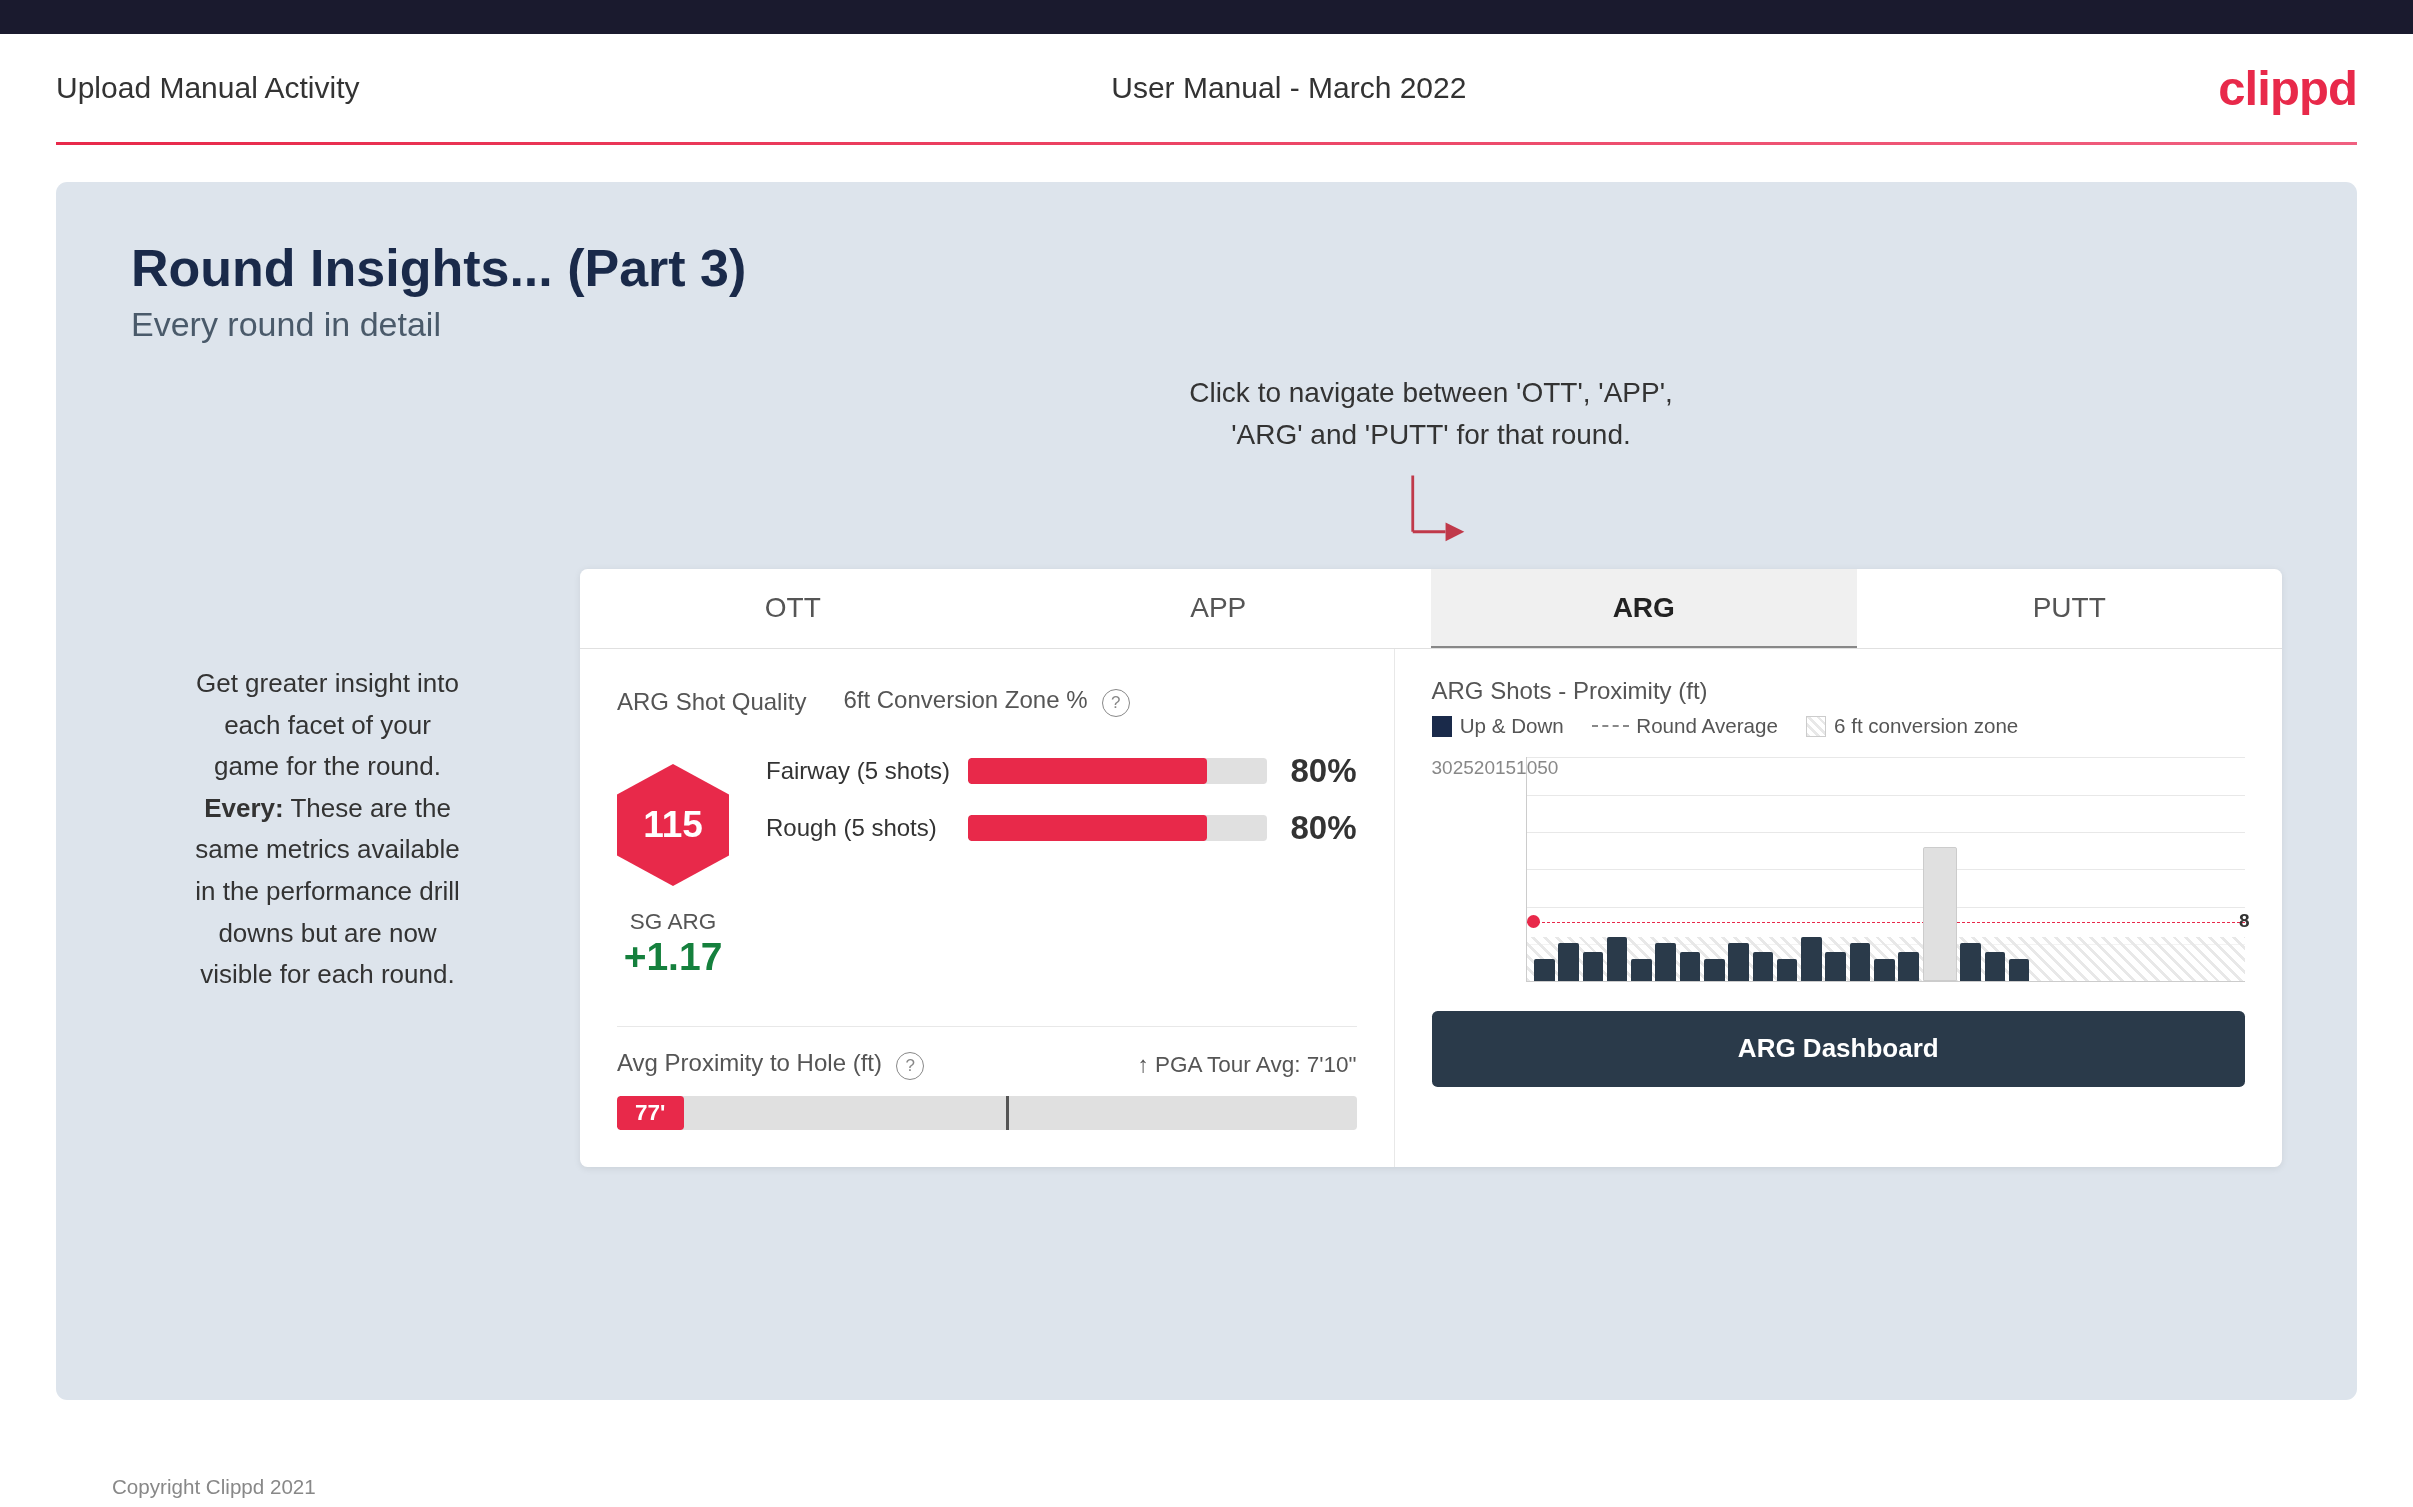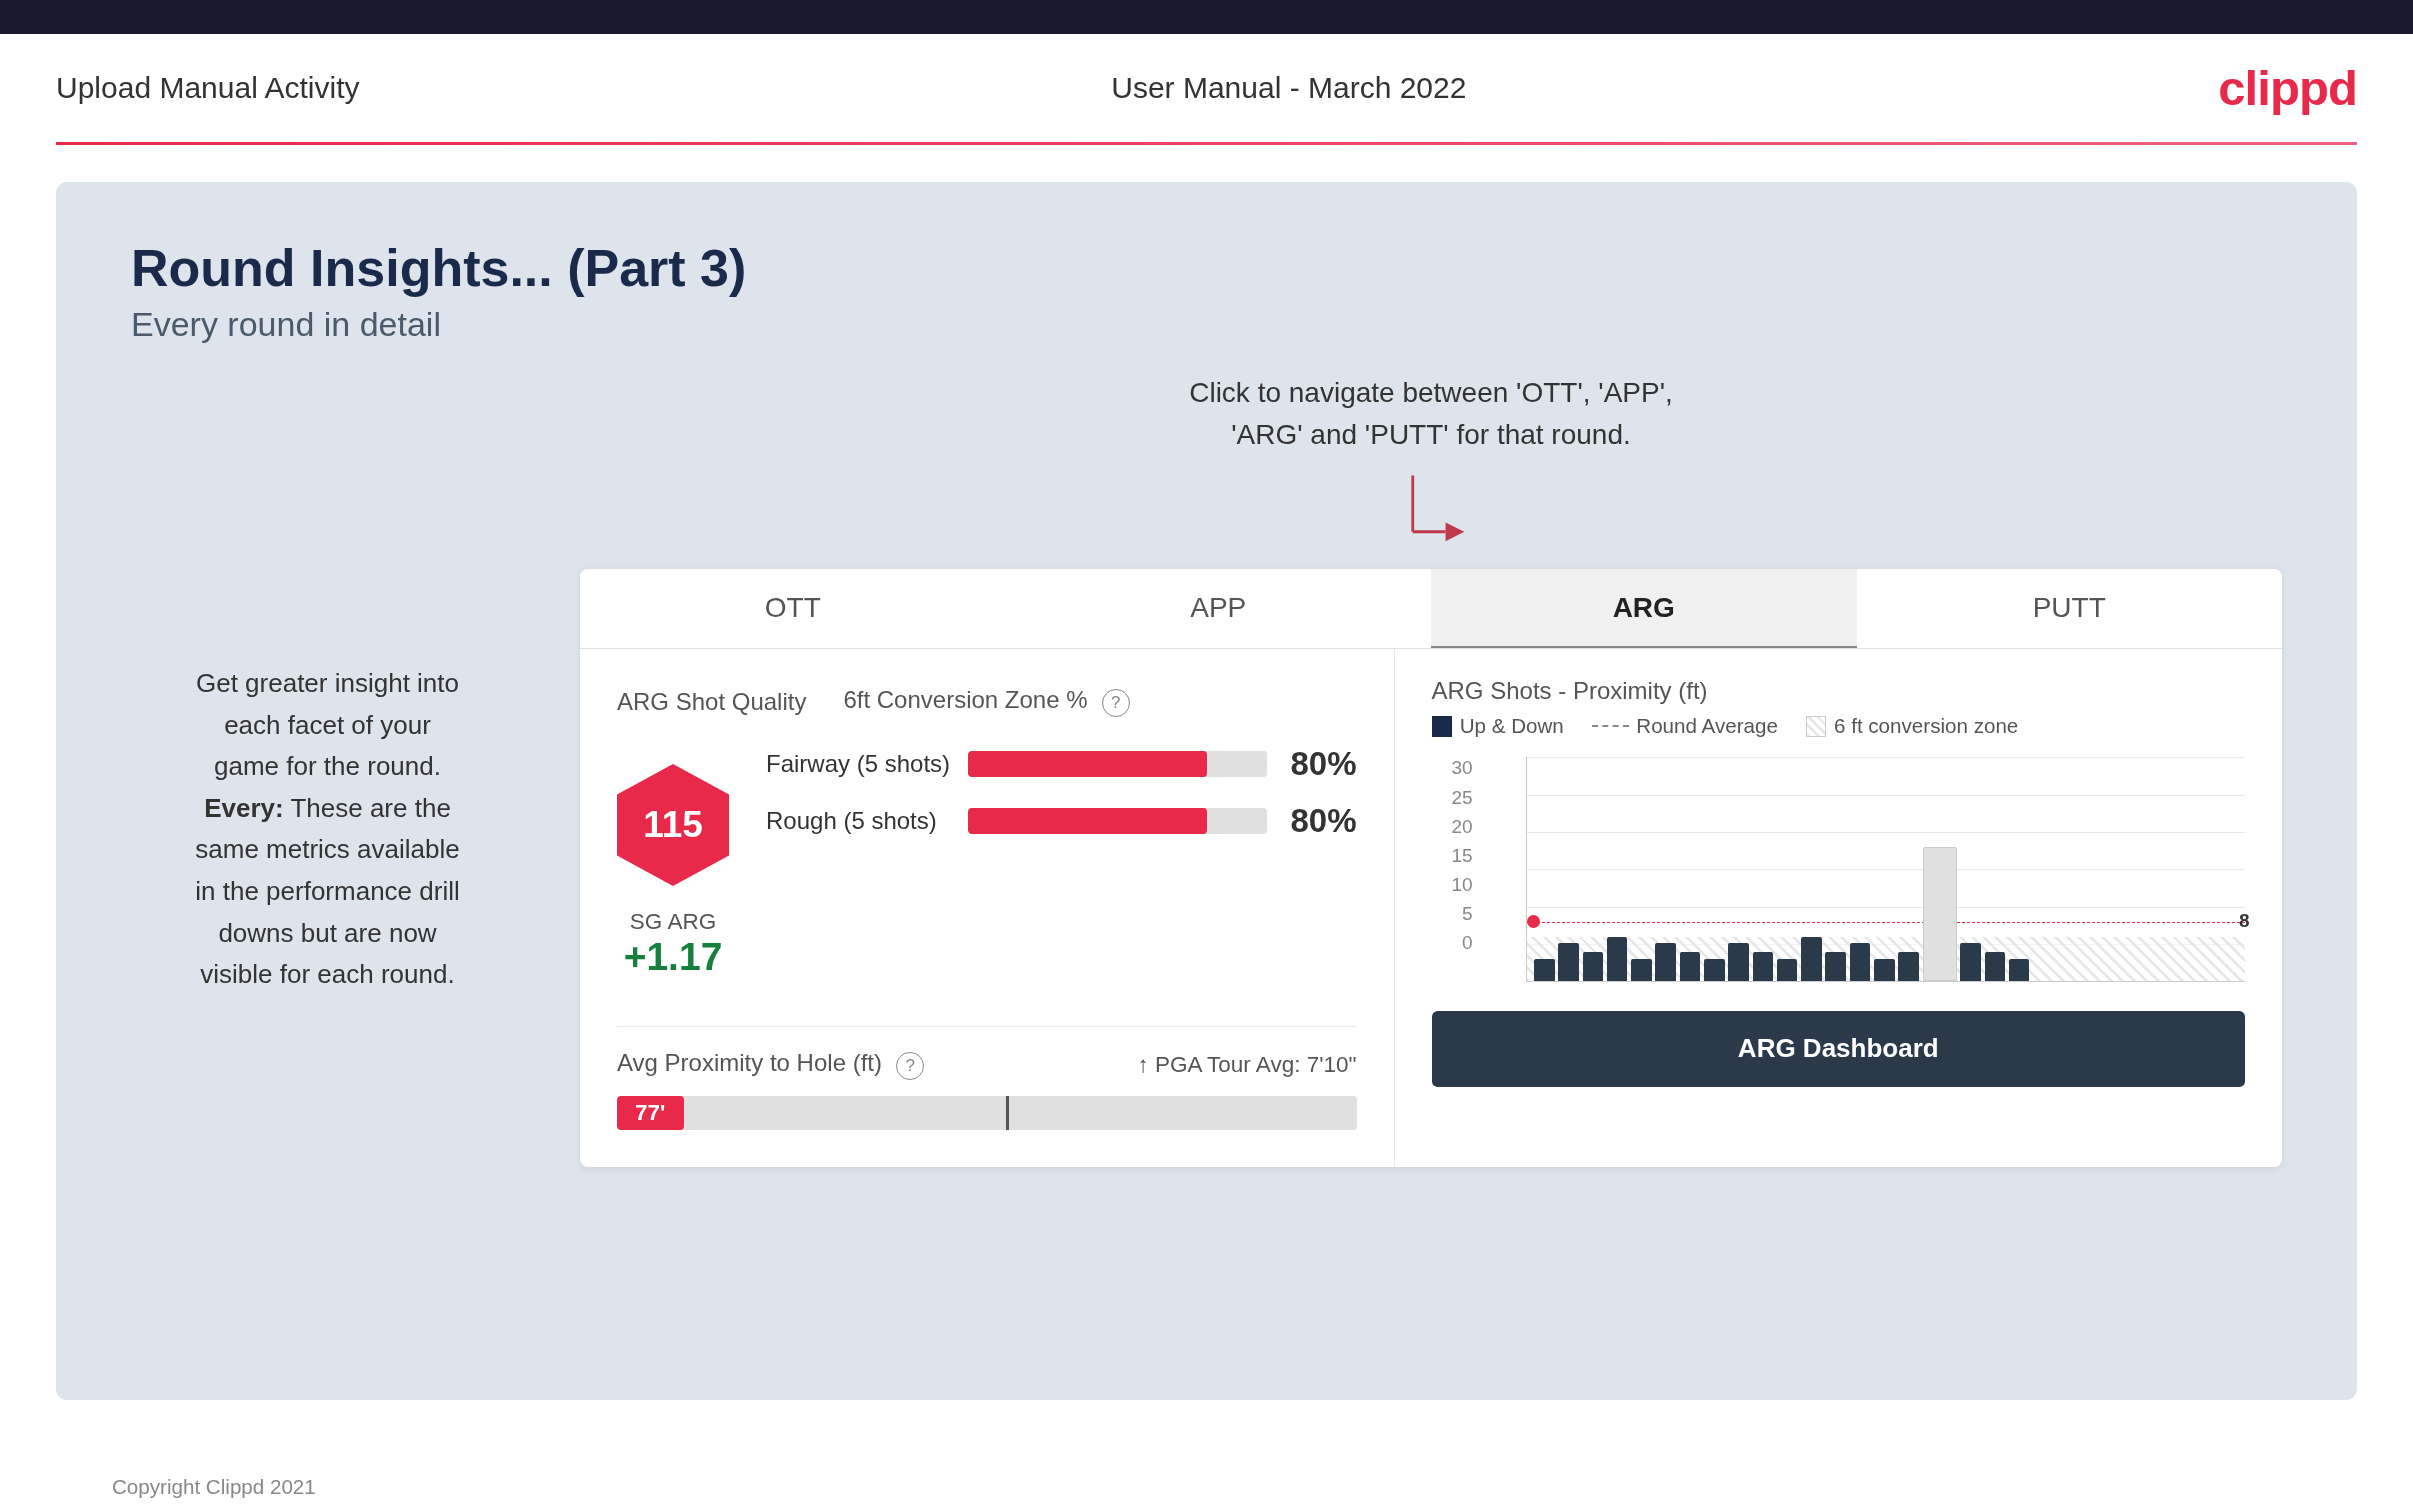--- a/index.html
+++ b/index.html
@@ -422,21 +422,21 @@
               <div style="display:flex; gap:37px; align-items:flex-start;">
 
                 <div class="hexagon-container">
                   <div class="hexagon">
                     <span>115</span>
                   </div>
                   <div class="sg-label">SG ARG</div>
                   <div class="sg-value">+1.17</div>
                 </div>
 
-                <div style="flex:1;">
+                <div style="flex:1;margin-top:7px;">
                   <div class="shot-row">
                     <div class="shot-label">Fairway (5 shots)</div>
                     <div class="bar-container">
                       <div class="bar-fill" style="width:80%;"></div>
                     </div>
                     <div class="bar-pct">80%</div>
                   </div>
                   <div class="shot-row">
                     <div class="shot-label">Rough (5 shots)</div>
                     <div class="bar-container">
@@ -477,21 +477,21 @@
                   <div class="legend-item">
                     <div class="legend-hatch"></div>
                     <span>6 ft conversion zone</span>
                   </div>
                 </div>
               </div>
 
               
               <div style="position:relative; padding-left: 47px; margin-top:9.4px;">
 
-                <div style="position:absolute; left:0; top:0; bottom:28px; display:flex; flex-direction:column; justify-content:space-between; text-align:right; width:41px; font-size:19px; color:#888;">
+                <div style="position:absolute; left:0; top:0; bottom:28px; display:flex; flex-direction:row; justify-content:space-between; text-align:right; width:41px; font-size:19px; color:#888;">
                   <span>30</span>
                   <span>25</span>
                   <span>20</span>
                   <span>15</span>
                   <span>10</span>
                   <span>5</span>
                   <span>0</span>
                 </div>
 
                 <div class="chart-area">

